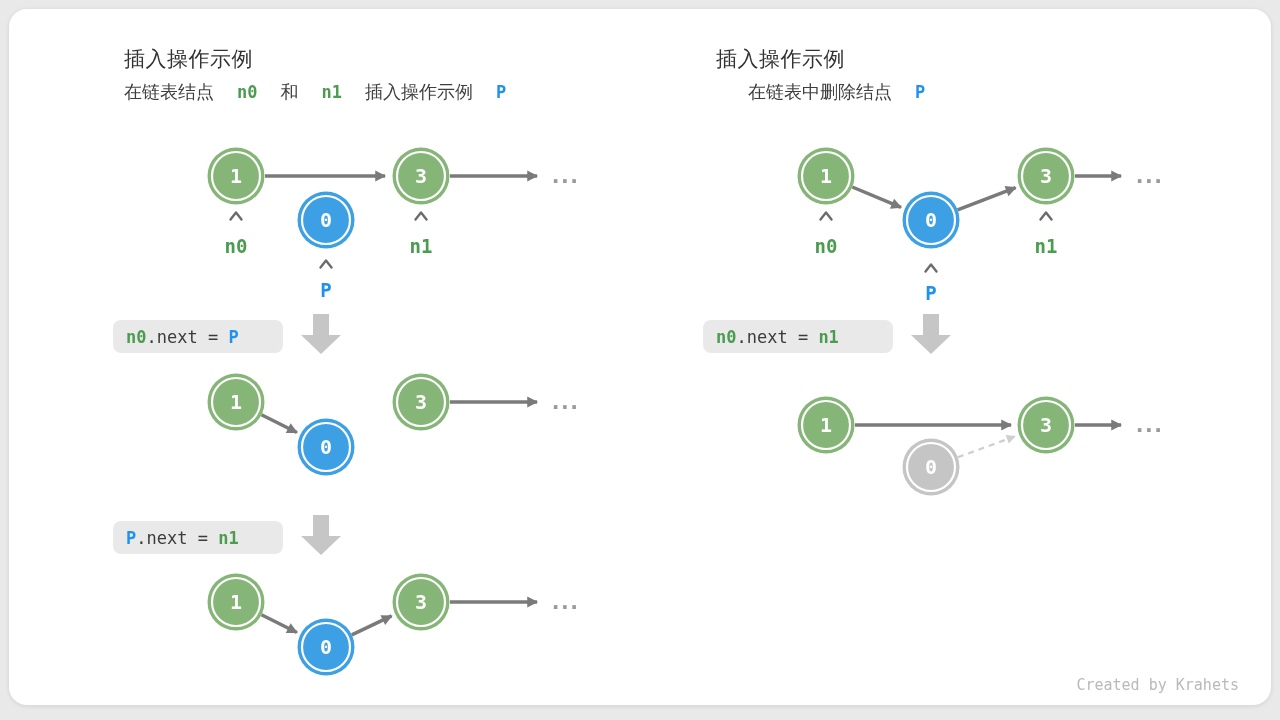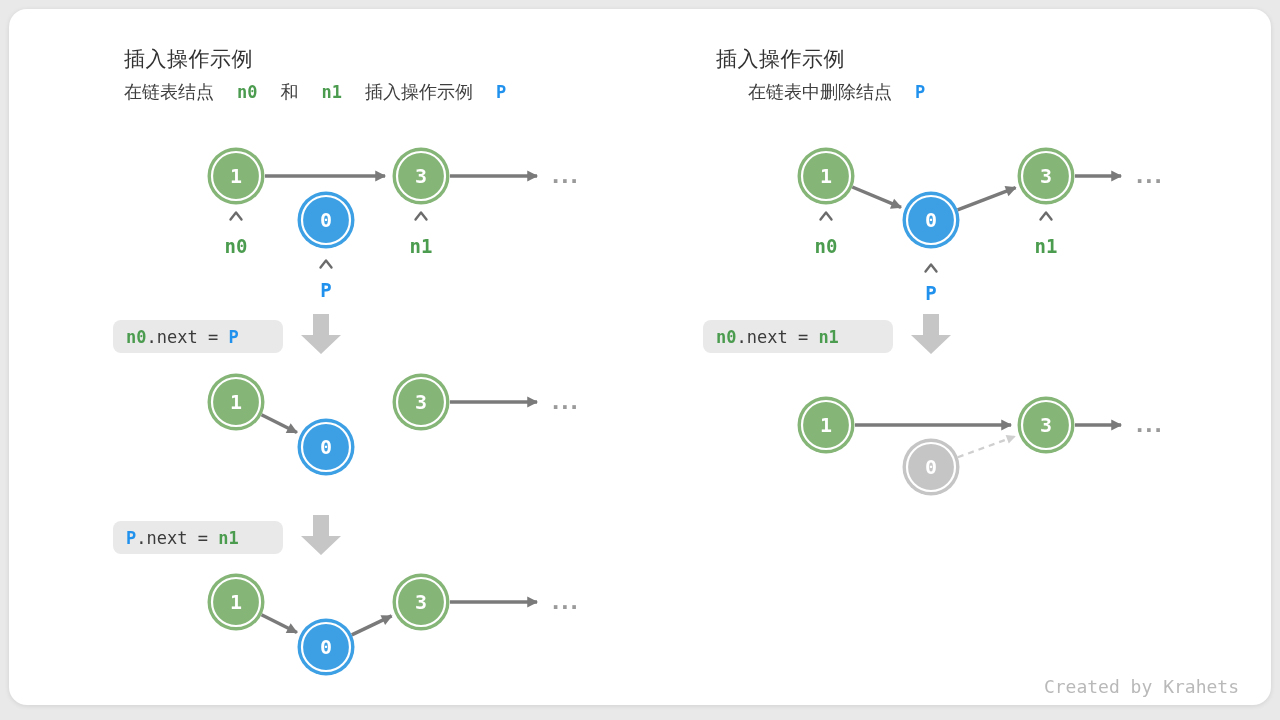--- a/index.html
+++ b/index.html
@@ -36,21 +36,21 @@
     display:flex;align-items:center;padding:0 13px;
     font-family:"DejaVu Sans Mono","Liberation Mono",monospace;
     font-size:17px;color:#3b3b3b;white-space:pre;
   }
   .codebox .g{color:#4c9c50;font-weight:bold;}
   .codebox .b{color:#2191ee;font-weight:bold;}
 
   .credit{
     position:absolute;top:676px;right:41px;
     font-family:"DejaVu Sans Mono","Liberation Mono",monospace;
-    font-size:18px;color:#b9b9b9;white-space:nowrap;
+    font-size:15px;color:#b9b9b9;white-space:nowrap;
   }
 
   
   .ng{fill:#85b577;}
   .nb{fill:#3da0e4;}
   .ngr{fill:#c5c5c5;}
   .ring{fill:none;stroke:#ffffff;stroke-width:2.2px;}
   .nval{
     font-family:"DejaVu Sans Mono","Liberation Mono",monospace;
     font-size:20px;font-weight:bold;fill:#ffffff;text-anchor:middle;

